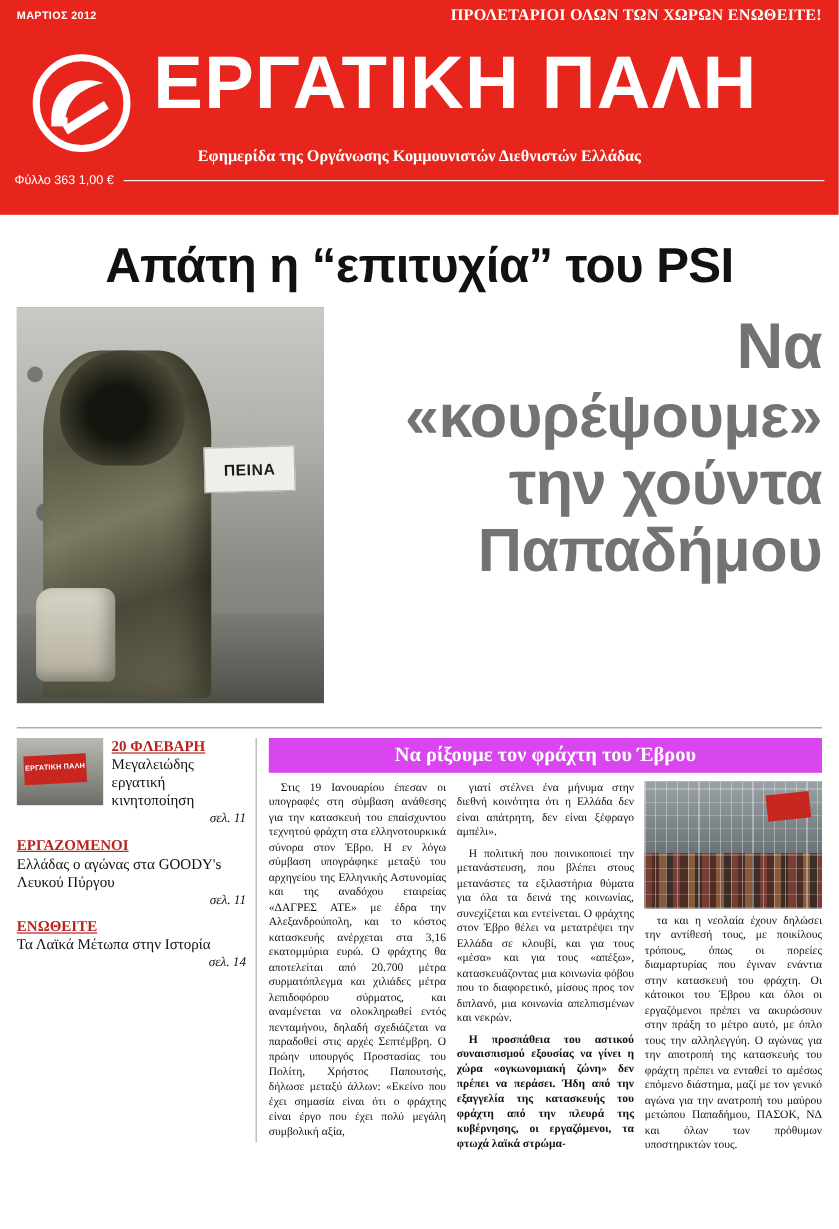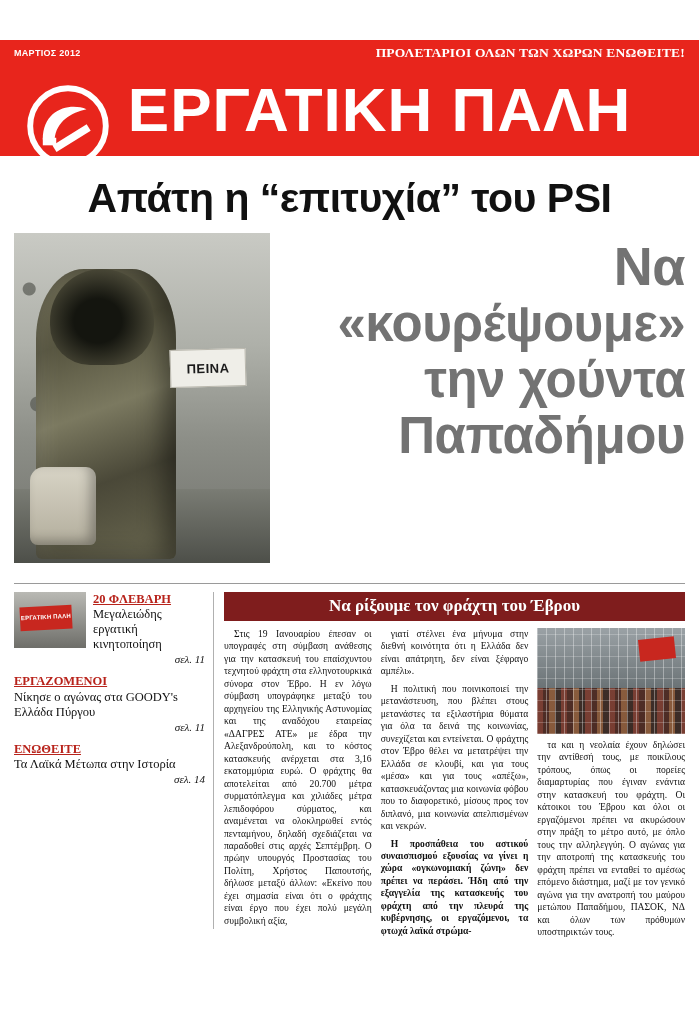--- a/index.html
+++ b/index.html
@@ -20,24 +20,23 @@
     height: 1024px;
     background: #fff;
     box-sizing: border-box;
   }
 
   
   .masthead {
     position: relative;
     background: #e8251c;
     color: #fff;
-    height: 116px;
+    height: 179px;
     padding: 0;
     overflow: hidden;
-    margin-top: 40px;
   }
   .masthead-top {
     display: flex;
     align-items: center;
     justify-content: space-between;
     padding: 4px 12px 0 14px;
     height: 18px;
   }
   .issue-date {
     font-family: "Liberation Sans", sans-serif;
@@ -318,21 +317,21 @@
   .brief-block {
     margin-bottom: 9px;
   }
 
   .right-col {
     flex: 1;
     padding-left: 10px;
     box-sizing: border-box;
   }
   .banner-head {
-    background: #7f1d1d;
+    background: #d946ef;
     color: #fff;
     font-family: "Liberation Serif", serif;
     font-weight: bold;
     font-size: 17px;
     text-align: center;
     padding: 4px 2px 5px 2px;
     margin-bottom: 7px;
   }
   .cols3 {
     display: flex;
@@ -443,21 +442,21 @@
         </div>
         <div class="brief-body">
           <div class="brief-title">20 ΦΛΕΒΑΡΗ</div>
           <div class="brief-text">Μεγαλειώδης εργατική κινητοποίηση</div>
           <div class="brief-page">σελ. 11</div>
         </div>
       </div>
 
       <div class="brief-block">
         <div class="brief-title">ΕΡΓΑΖΟΜΕΝΟΙ</div>
-        <div class="brief-text">Νίκησε ο αγώνας στα GOODY's Ελλάδα Πύργου</div>
+        <div class="brief-text">Ελλάδας ο αγώνας στα GOODY's Λευκού Πύργου</div>
         <div class="brief-page">σελ. 11</div>
       </div>
 
       <div class="brief-block">
         <div class="brief-title">ΕΝΩΘΕΙΤΕ</div>
         <div class="brief-text">Τα Λαϊκά Μέτωπα στην Ιστορία</div>
         <div class="brief-page">σελ. 14</div>
       </div>
 
     </div>

